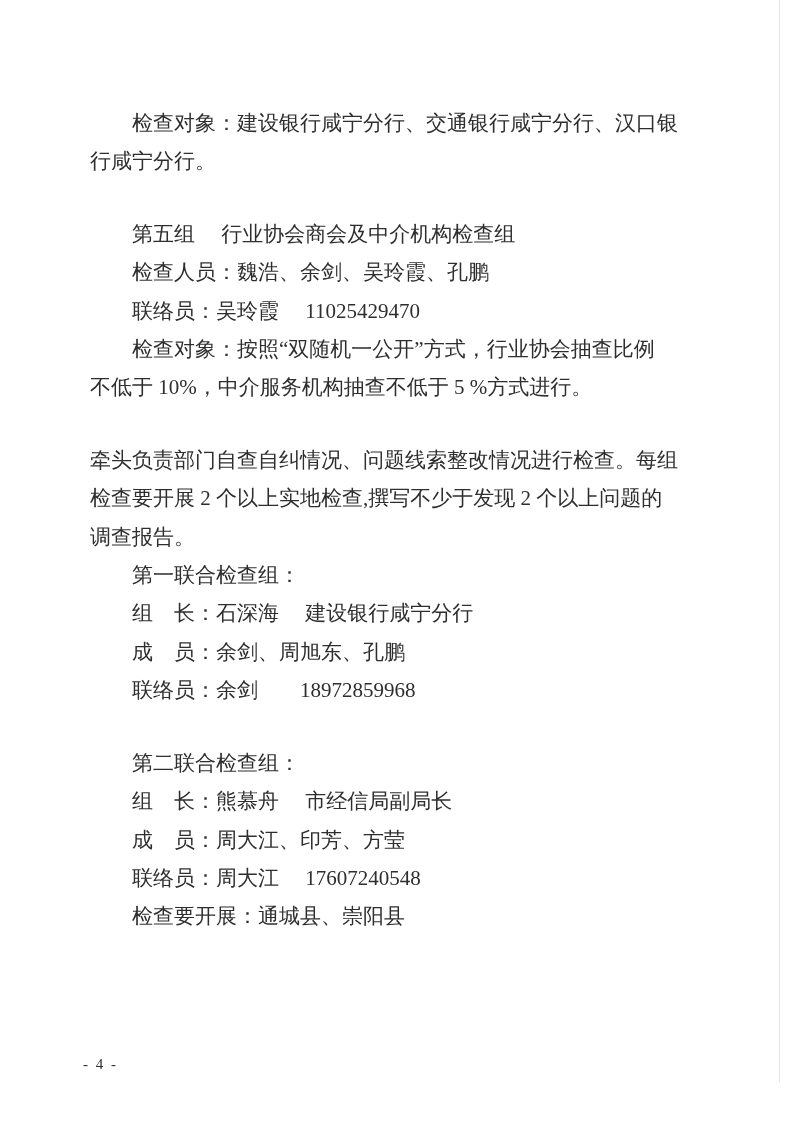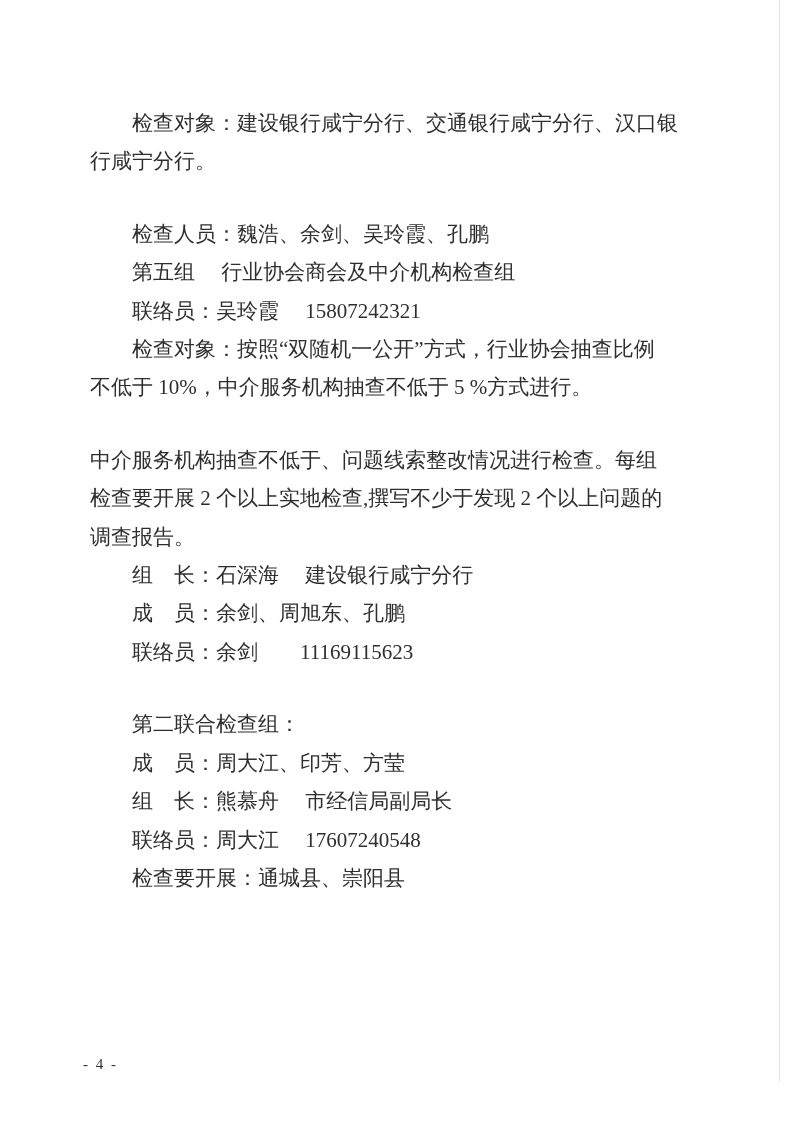--- a/index.html
+++ b/index.html
@@ -58,43 +58,44 @@
   <div class="scan-line"></div>
 
   <div class="content">
 
     <div>
       <p class="indent">检查对象：建设银行咸宁分行、交通银行咸宁分行、汉口银</p>
       <p>行咸宁分行。</p>
     </div>
 
     <div class="block-gap">
+      <p class="indent">第五组　 行业协会商会及中介机构检查组</p>
       <p class="indent">检查人员：魏浩、余剑、吴玲霞、孔鹏</p>
-      <p class="indent">第五组　 行业协会商会及中介机构检查组</p>
-      <p class="indent">联络员：吴玲霞　 15807242321</p>
+      <p class="indent">联络员：吴玲霞　 11025429470</p>
       <p class="indent">检查对象：按照“双随机一公开”方式，行业协会抽查比例</p>
       <p>不低于 10%，中介服务机构抽查不低于 5 %方式进行。</p>
     </div>
 
     <div class="block-gap">
-      <p>中介服务机构抽查不低于、问题线索整改情况进行检查。每组</p>
+      <p>牵头负责部门自查自纠情况、问题线索整改情况进行检查。每组</p>
       <p>检查要开展 2 个以上实地检查,撰写不少于发现 2 个以上问题的</p>
       <p>调查报告。</p>
     </div>
 
     <div>
+      <p class="indent">第一联合检查组：</p>
       <p class="indent">组　长：石深海　 建设银行咸宁分行</p>
       <p class="indent">成　员：余剑、周旭东、孔鹏</p>
-      <p class="indent">联络员：余剑　　11169115623</p>
+      <p class="indent">联络员：余剑　　18972859968</p>
     </div>
 
     <div class="block-gap">
       <p class="indent">第二联合检查组：</p>
+      <p class="indent">组　长：熊慕舟　 市经信局副局长</p>
       <p class="indent">成　员：周大江、印芳、方莹</p>
-      <p class="indent">组　长：熊慕舟　 市经信局副局长</p>
       <p class="indent">联络员：周大江　 17607240548</p>
       <p class="indent">检查要开展：通城县、崇阳县</p>
     </div>
 
   </div>
 
   <div class="footer">- 4 -</div>
 </div>
 
 </body></html>

